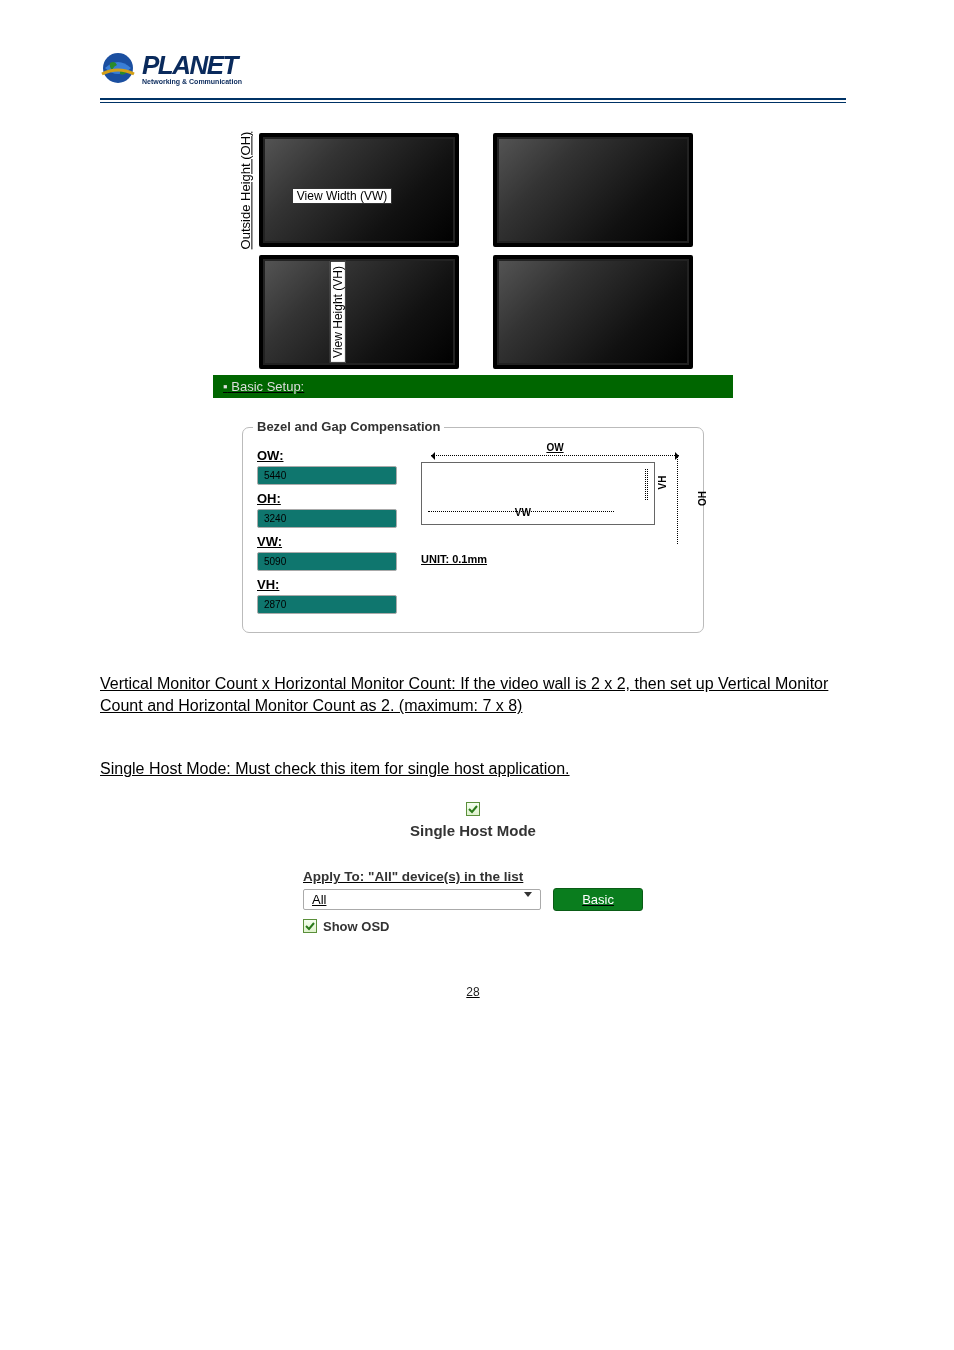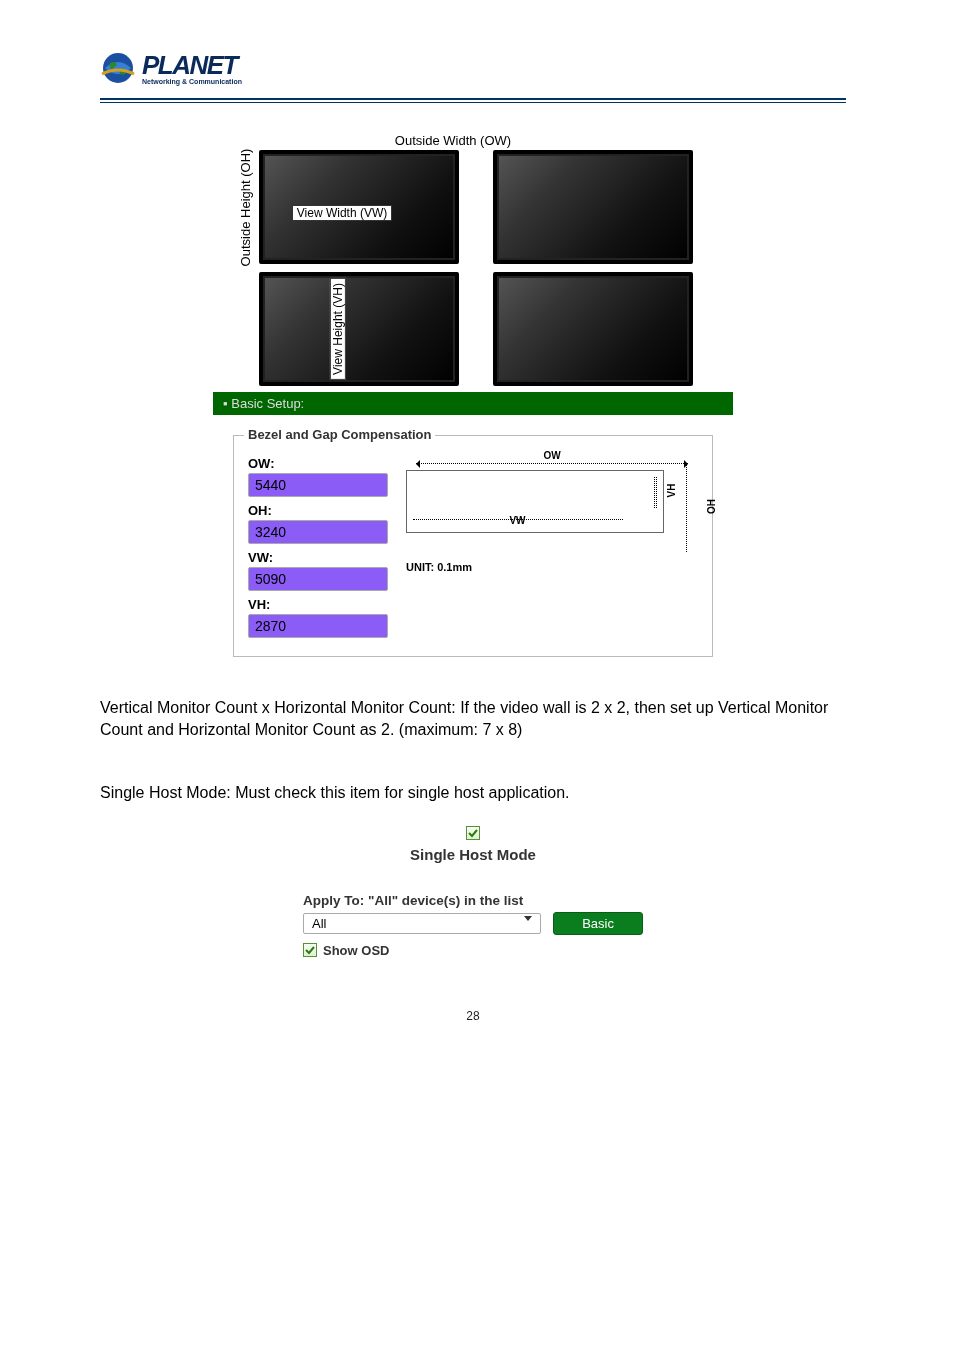--- a/index.html
+++ b/index.html
@@ -5,20 +5,21 @@
   * { box-sizing: border-box; margin: 0; padding: 0; }
   body {
     font-family: Arial, sans-serif;
     background: #fff;
     width: 954px;
     margin: 0 auto;
     color: #000;
   }
   .page {
     padding: 50px 108px 40px 100px;
+    text-decoration: underline;
   }
   .header-region {
     margin-bottom: 4px;
   }
   .logo-block {
     display: inline-flex;
     align-items: center;
     gap: 6px;
   }
   .logo-text {
@@ -116,26 +117,26 @@
     background: #fff;
   }
   .setup-header {
     background: #006600;
     color: #ddd;
     font-size: 13px;
     padding: 4px 10px;
   }
   .fieldset {
     border: 1px solid #bbb;
-    border-radius: 0;
-    margin: 20px;
+    border-radius: 7px;
+    margin: 29px;
     padding: 14px 14px 18px 14px;
     position: relative;
     display: flex;
-    gap: 18px;
+    gap: 24px;
   }
   .legend {
     position: absolute;
     top: -9px;
     left: 10px;
     background: #fff;
     padding: 0 4px;
     font-size: 13px;
     font-weight: bold;
     color: #333;
@@ -143,24 +144,24 @@
   .inputs-col { width: 140px; }
   .inputs-col label {
     display: block;
     font-size: 13px;
     font-weight: bold;
     margin: 6px 0 2px;
   }
   .inputs-col input {
     width: 100%;
     padding: 3px 6px;
-    font-size: 14px;
+    font-size: 10px;
     border: 1px solid #aaa;
     border-radius: 2px;
-    background: #8b5cf6;
+    background: #0f766e;
   }
   .diagram-col {
     flex: 1;
     position: relative;
     font-size: 11px;
   }
   .dc-ow-label { text-align: center; font-weight: bold; font-size:10px; margin-bottom:2px;}
   .dc-ow-arrow { border-top:1px dotted #000; position:relative; height:1px; margin:0 10px 6px 10px;}
   .dc-ow-arrow::before, .dc-ow-arrow::after{
     content:""; position:absolute; top:-4px; border:4px solid transparent;
@@ -311,21 +312,20 @@
         <span class="logo-main">PLANET</span>
         <span class="logo-sub">Networking &amp; Communication</span>
       </div>
     </div>
     <div class="header-rules">
         <div class="header-rules-inner"></div>
       </div>
   </div>
 
   <div class="monitor-diagram">
-    <div class="ow-label">Outside Width (OW)</div>
     <div class="diagram-row">
       <div class="oh-label">
           <span class="rot">Outside Height (OH)</span>
         </div>
       <div class="monitor">
         <span class="vw-box">View Width (VW)</span>
       </div>
       <div class="gap"></div>
       <div class="monitor"></div>
     </div>

